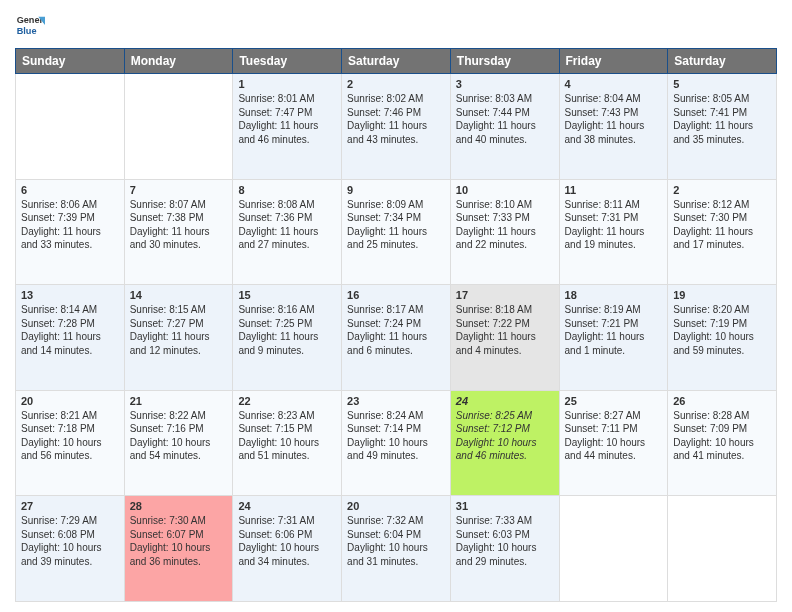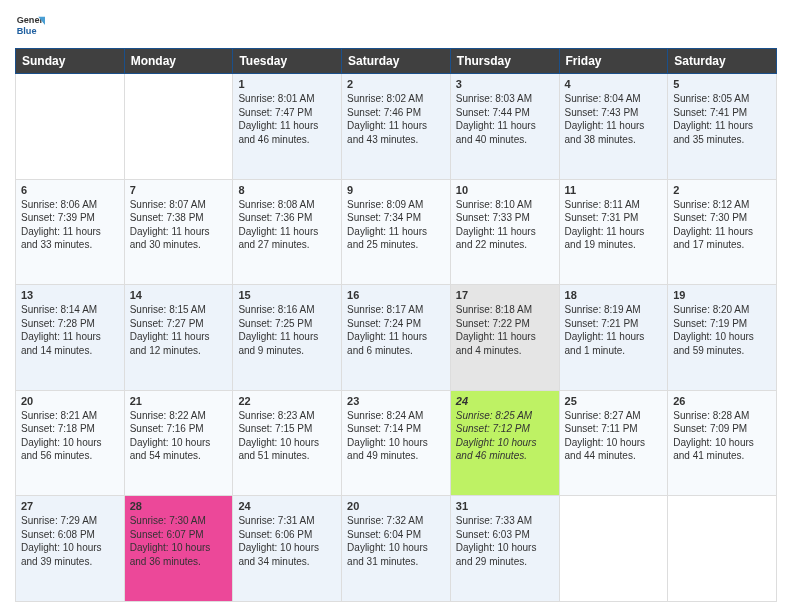--- a/index.html
+++ b/index.html
@@ -70,21 +70,21 @@
       width: 14.28%;
       background: #fff;
     }
     .calendar tr:nth-child(even) td {
       background: #f5f8fc;
     }
     .calendar tr:nth-child(odd) td {
       background: #eaf0f8;
     }
     .calendar thead tr th {
-      background-color: #404040;
+      background-color: #737373;
       margin-top: 11px;
     }
     .day-number {
       font-size: 11px;
       font-weight: bold;
       display: block;
       margin-bottom: 2px;
     }
     .day-info {
       font-size: 10px;
@@ -242,21 +242,21 @@
           <td style="background: rgb(247, 250, 253);">
             <span class="day-number">26</span>
             <div class="day-info">Sunrise: 8:28 AM<br>Sunset: 7:09 PM<br>Daylight: 10 hours and 41 minutes.</div>
           </td>
         </tr>
         <tr>
           <td style="background: rgb(237, 243, 250); margin-left: 23px;">
             <span class="day-number">27</span>
             <div class="day-info">Sunrise: 7:29 AM<br>Sunset: 6:08 PM<br>Daylight: 10 hours and 39 minutes.</div>
           </td>
-          <td style="background: #ec4899;">
+          <td style="background: #fca5a5;">
             <span class="day-number">28</span>
             <div class="day-info">Sunrise: 7:30 AM<br>Sunset: 6:07 PM<br>Daylight: 10 hours and 36 minutes.</div>
           </td>
           <td style="background: rgb(237, 243, 250);">
             <span class="day-number">24</span>
             <div class="day-info">Sunrise: 7:31 AM<br>Sunset: 6:06 PM<br>Daylight: 10 hours and 34 minutes.</div>
           </td>
           <td style="background: rgb(237, 243, 250);">
             <span class="day-number">20</span>
             <div class="day-info">Sunrise: 7:32 AM<br>Sunset: 6:04 PM<br>Daylight: 10 hours and 31 minutes.</div>

